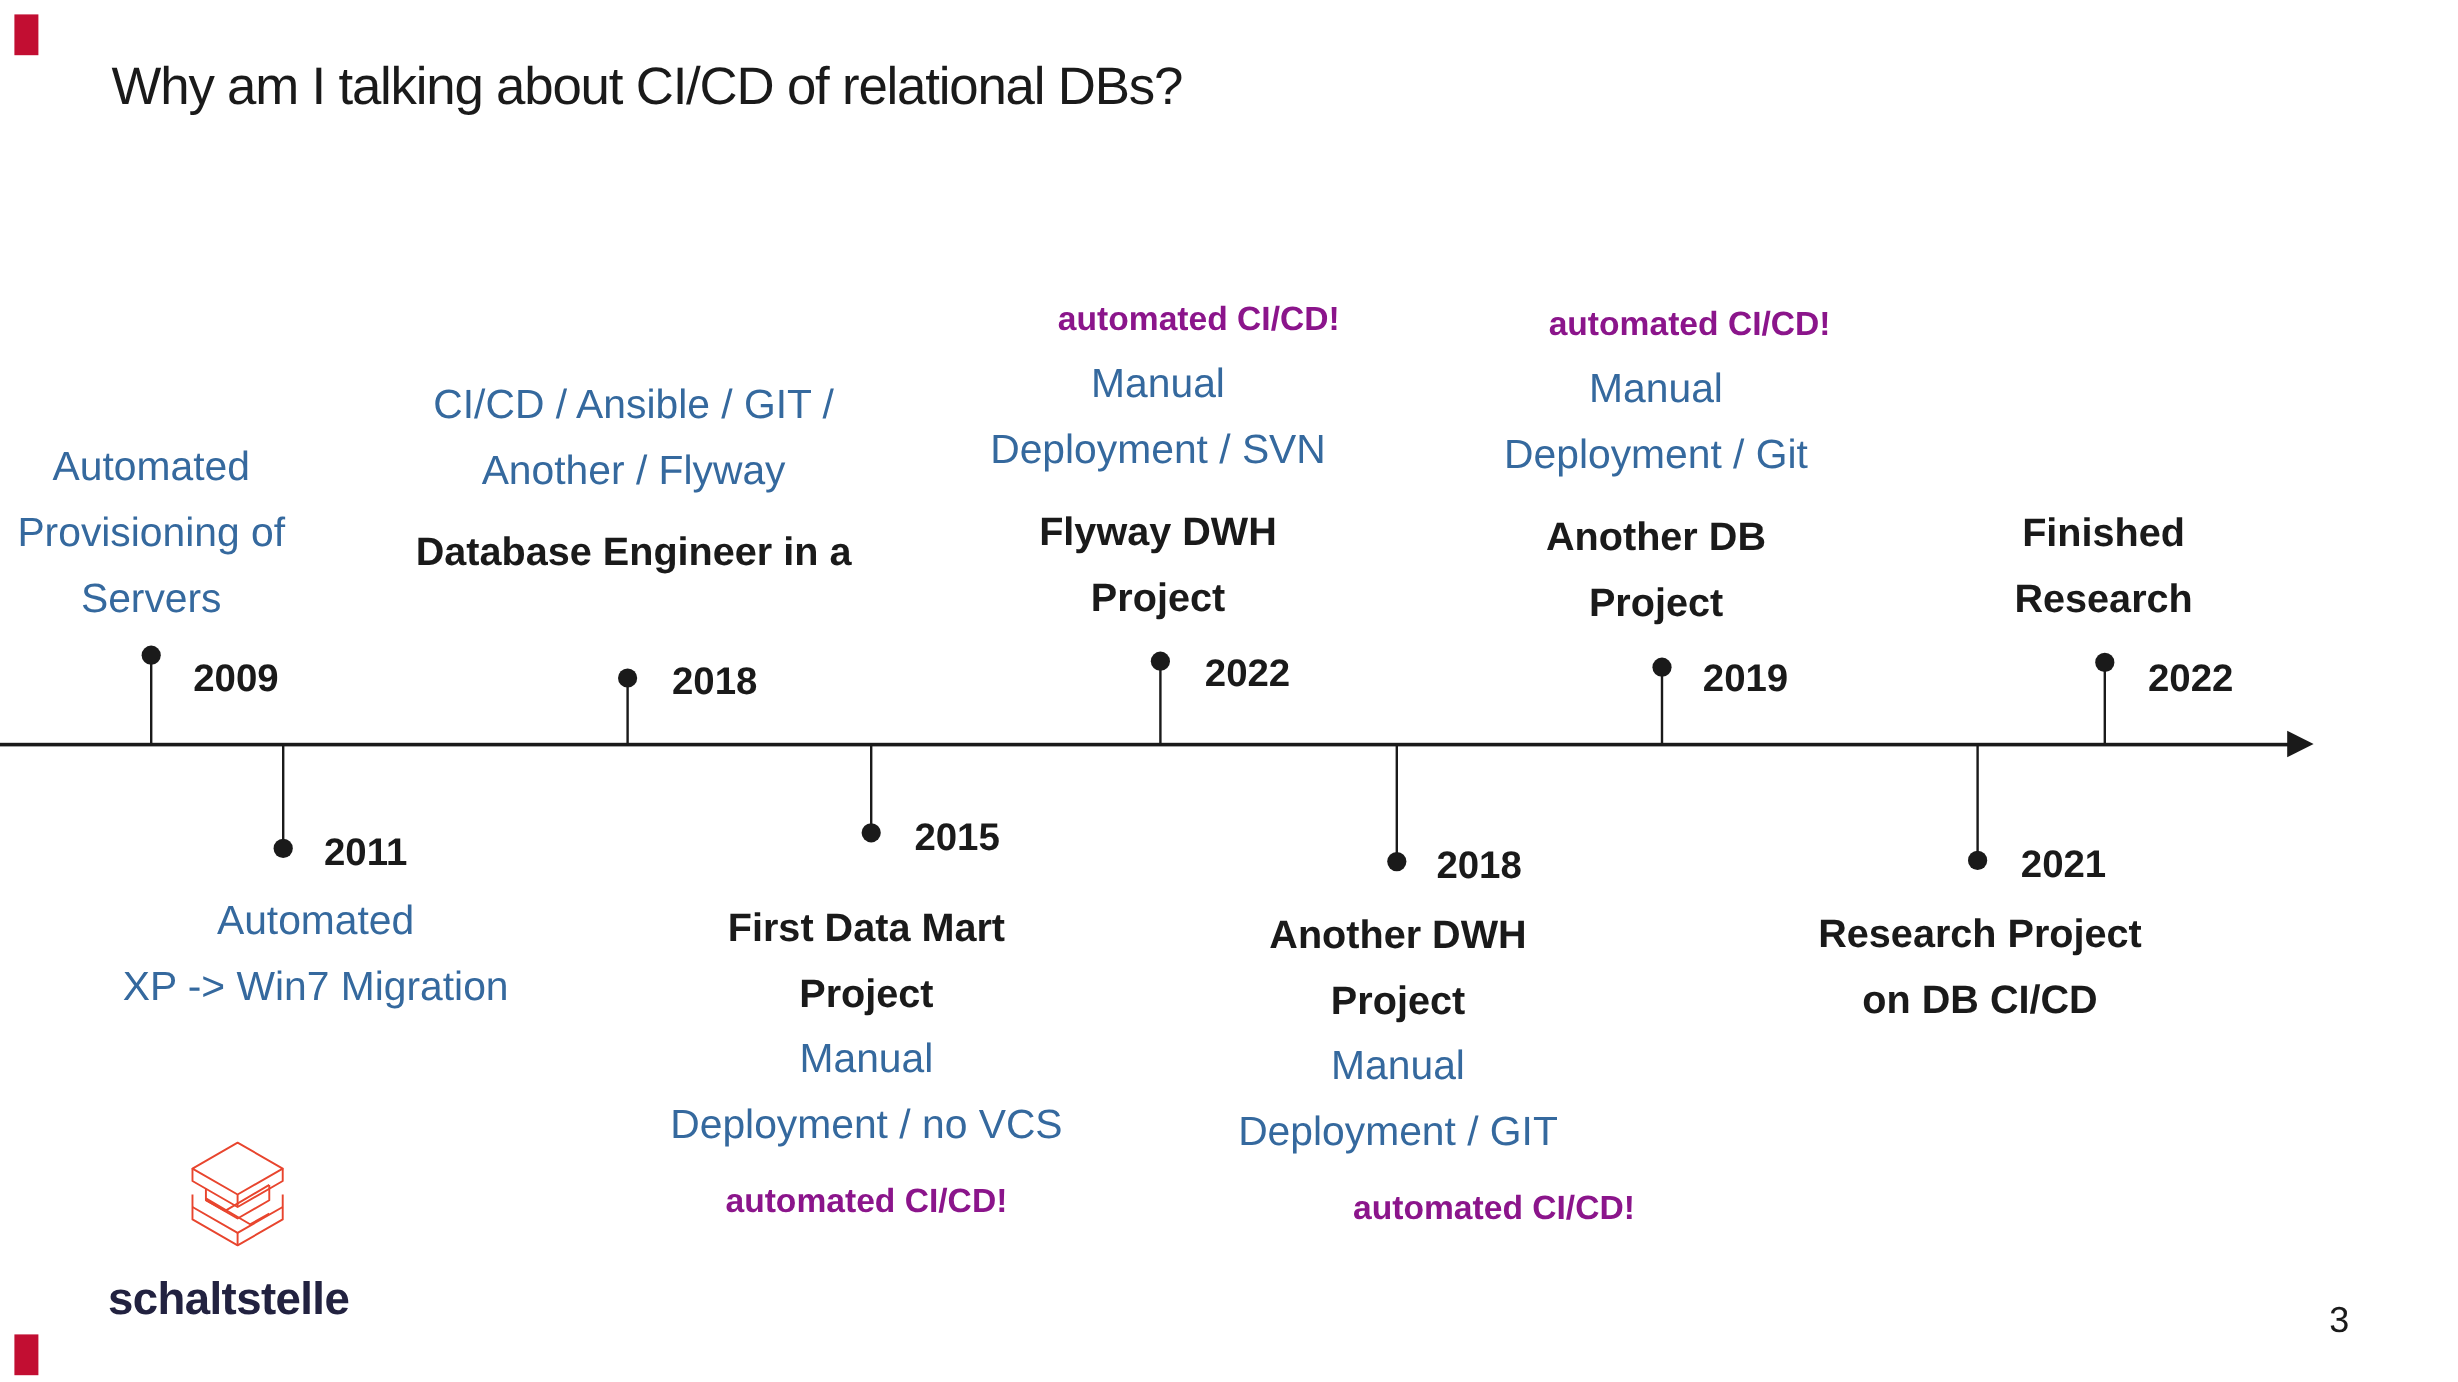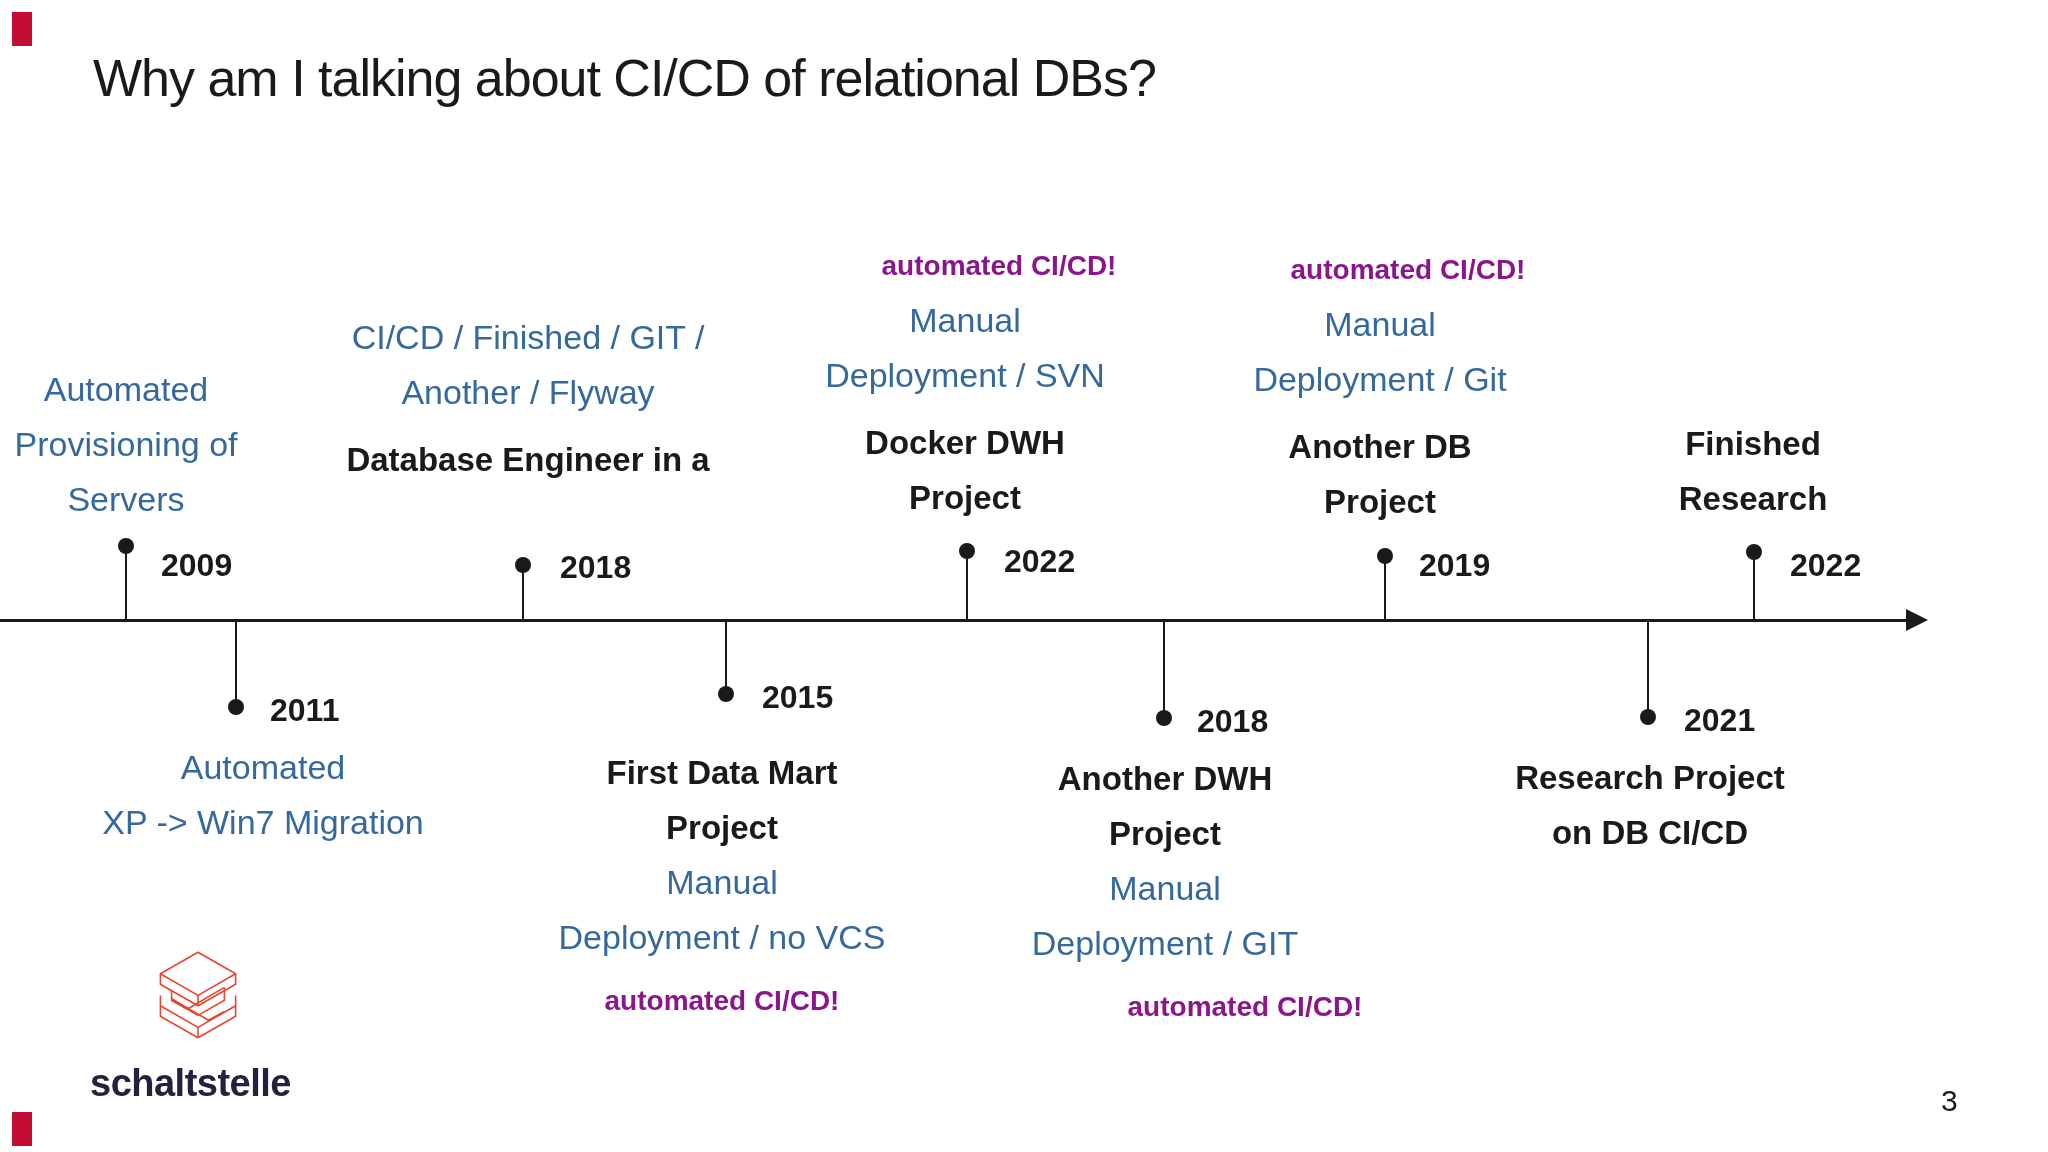--- a/index.html
+++ b/index.html
@@ -2,21 +2,21 @@
 <html style="--event_blue: #35699E; --event_purple: #8B158B; --text_black: #1A1A1A; --logo_red: #E8452E; --logo_navy: #222240; --edge_mark_red: #C20E32;"><head>
 <meta charset="utf-8">
 <style>
   html,body{margin:0;padding:0;background:#ffffff;}
   .slide{
     position:relative;width:2048px;height:1152px;background:#ffffff;overflow:hidden;
     font-family:"Liberation Sans", sans-serif;
   }
   .edge-mark{position:absolute;left:12px;width:20px;height:34px;background:var(--edge_mark_red);}
   .title{
-    position:absolute;left:93px;top:48px;font-size:52px;font-weight:400;
+    position:absolute;left:93px;top:48px;font-size:44px;font-weight:400;
     color:var(--text_black);letter-spacing:-1px;white-space:nowrap;
   }
   .axis{position:absolute;left:0;top:619px;width:1908px;height:3px;background:var(--text_black);}
   .axis-arrow{
     position:absolute;left:1906px;top:609px;width:0;height:0;
     border-top:11px solid transparent;border-bottom:11px solid transparent;
     border-left:22px solid var(--text_black);
   }
   .stem{position:absolute;width:2px;background:var(--text_black);}
   .dot{position:absolute;width:16px;height:16px;border-radius:50%;background:var(--text_black);}
@@ -68,21 +68,21 @@
       <div class="ln blue">Automated</div>
       <div class="ln blue">XP -&gt; Win7 Migration</div>
     </div>
   </div>
 
   <div>
     <div class="stem" style="left:522px;top:565px;height:56px"></div>
     <div class="dot" style="left:515px;top:557px"></div>
     <div class="year" style="left:546px;top:549px">2018</div>
     <div class="lines" style="left:528px;top:310px">
-      <div class="ln blue">CI/CD / Finished / GIT /</div>
+      <div class="ln blue">CI/CD / Ansible / GIT /</div>
       <div class="ln blue">Another / Flyway</div>
       <div class="ln black gap">Database Engineer in a</div>
     </div>
   </div>
 
   <div>
     <div class="stem" style="left:725px;top:621px;height:73px"></div>
     <div class="dot" style="left:718px;top:686px"></div>
     <div class="year" style="left:748px;top:679px">2015</div>
     <div class="lines" style="left:722px;top:745px">
@@ -95,21 +95,21 @@
   </div>
 
   <div>
     <div class="stem" style="left:966px;top:551px;height:70px"></div>
     <div class="dot" style="left:959px;top:543px"></div>
     <div class="year" style="left:990px;top:543px">2022</div>
     <div class="lines" style="left:965px;top:238px">
       <div class="ln purple" style="position:relative;left:34px">automated CI/CD!</div>
       <div class="ln blue">Manual</div>
       <div class="ln blue">Deployment / SVN</div>
-      <div class="ln black gap">Docker DWH</div>
+      <div class="ln black gap">Flyway DWH</div>
       <div class="ln black">Project</div>
     </div>
   </div>
 
   <div>
     <div class="stem" style="left:1163px;top:621px;height:97px"></div>
     <div class="dot" style="left:1156px;top:710px"></div>
     <div class="year" style="left:1183px;top:703px">2018</div>
     <div class="lines" style="left:1165px;top:751px">
       <div class="ln black">Another DWH</div>

